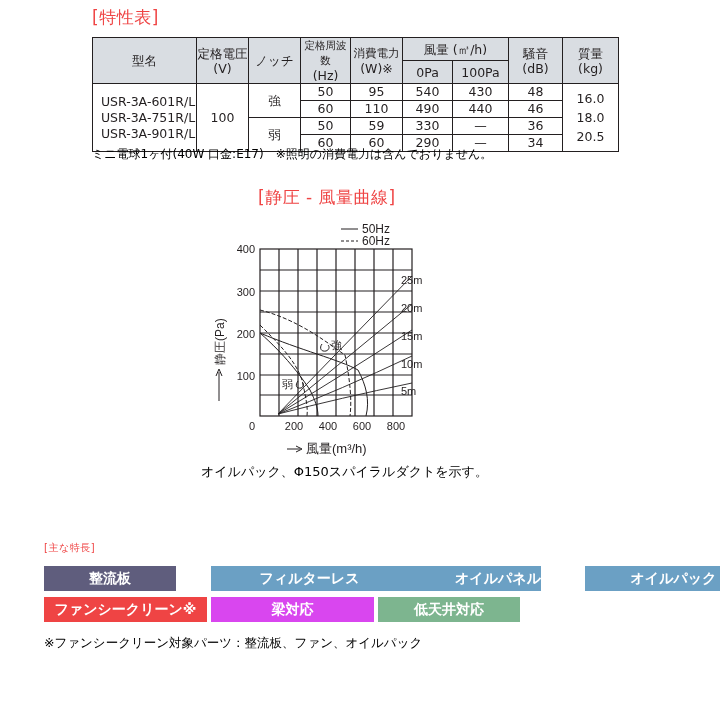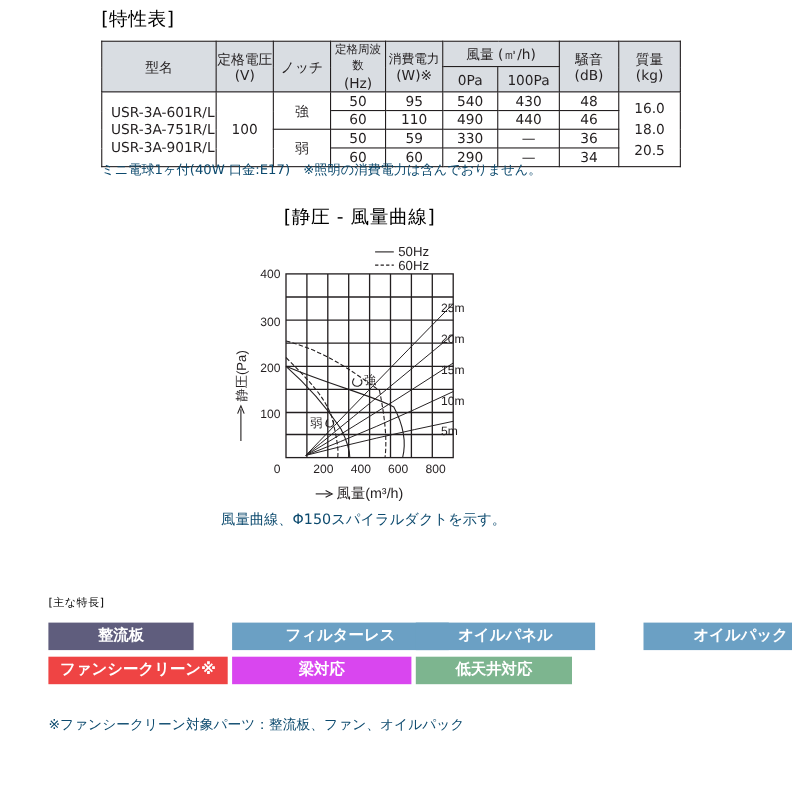--- a/index.html
+++ b/index.html
@@ -1,25 +1,25 @@
 <!DOCTYPE html>
 <html><head>
 <meta charset="utf-8">
 <style>
   html, body { margin:0; padding:0; background:#ffffff; }
   body { width:720px; height:720px; position:relative; overflow:hidden;
          font-family:"DejaVu Sans", "Liberation Sans", sans-serif; color:#231f20; }
-  .section-title { position:absolute; font-size:17px; color:#000000; letter-spacing:0.5px;text-align:center; }
+  .section-title { position:absolute; font-size:17px; color:#ef4444; letter-spacing:0.5px;text-align:center; }
   table.spec { position:absolute; left:92px; top:37px; border-collapse:collapse;
                font-size:12.5px; color:#231f20; }
   table.spec td, table.spec th { border:1px solid #231f20; text-align:center; padding:0; font-weight:normal; }
   table.spec thead th { background:#d9dde2; line-height:15px; }
   table.spec tbody td { height:16px; line-height:16px; }
   .model-list { line-height:19px; text-align:left; padding-left:7px !important; }
-  .note { position:absolute; font-size:12px; color:#0c4a6e; }
+  .note { position:absolute; font-size:12px; color:#000000; }
   .chart-wrap { position:absolute; left:0; top:0; }
   .feat { position:absolute; height:25px; line-height:25px; color:#fff; font-size:14px;
           font-weight:bold; text-align:center; }
 </style>
 </head>
 <body>
 
 <div class="section-title" style="left:92px; top:6px;">[特性表]</div>
 
 <table class="spec">
@@ -188,27 +188,27 @@
     <text x="224" y="365" font-size="12" fill="#231f20" transform="rotate(-90 224 365)">静圧(Pa)</text>
   </g>
 
   <g>
     <line x1="287" y1="449" x2="300" y2="449" stroke="#231f20" stroke-width="1"></line>
     <path d="M296,446 L302,449 L296,452" stroke="#231f20" fill="none"></path>
     <text x="306" y="453" font-size="13" fill="#231f20">風量(m³/h)</text>
   </g>
 </svg>
 
-<div class="note" style="left:201px; top:463px; font-size:13px;">風量曲線、Φ150スパイラルダクトを示す。</div>
+<div class="note" style="left:201px; top:463px; font-size:13px;">オイルパック、Φ150スパイラルダクトを示す。</div>
 
 <div class="section-title" style="left:44px; top:541px; font-size:10px;">[主な特長]</div>
 
 <div>
   <div class="feat" style="left:44px; top:566px; width:132px; background:#5f5d7d;">整流板</div>
   <div class="feat" style="left:211px; top:566px; width:197px; background:#6ba0c4;">フィルターレス</div>
-  <div class="feat" style="left:378px; top:566px; width:163px; background:#6ba0c4;">オイルパネル</div>
+  <div class="feat" style="left:378px; top:566px; width:163px; background:#6ba0c4;text-align:right;">オイルパネル</div>
   <div class="feat" style="left:545px; top:566px; width:177px; background:#6ba0c4;margin-left:40px;">オイルパック</div>
   <div class="feat" style="left:44px; top:597px; width:163px; background:#ef4444;">ファンシークリーン※</div>
   <div class="feat" style="left:211px; top:597px; width:163px; background:#d946ef;">梁対応</div>
   <div class="feat" style="left:378px; top:597px; width:142px; background:#7db58f;">低天井対応</div>
 </div>
 
-<div class="note" style="left:44px; top:635px; font-size:12.5px;margin-top:16px;">※ファンシークリーン対象パーツ：整流板、ファン、オイルパック</div>
+<div class="note" style="left:44px; top:635px; font-size:12.5px;">※ファンシークリーン対象パーツ：整流板、ファン、オイルパック</div>
 
 </body></html>

